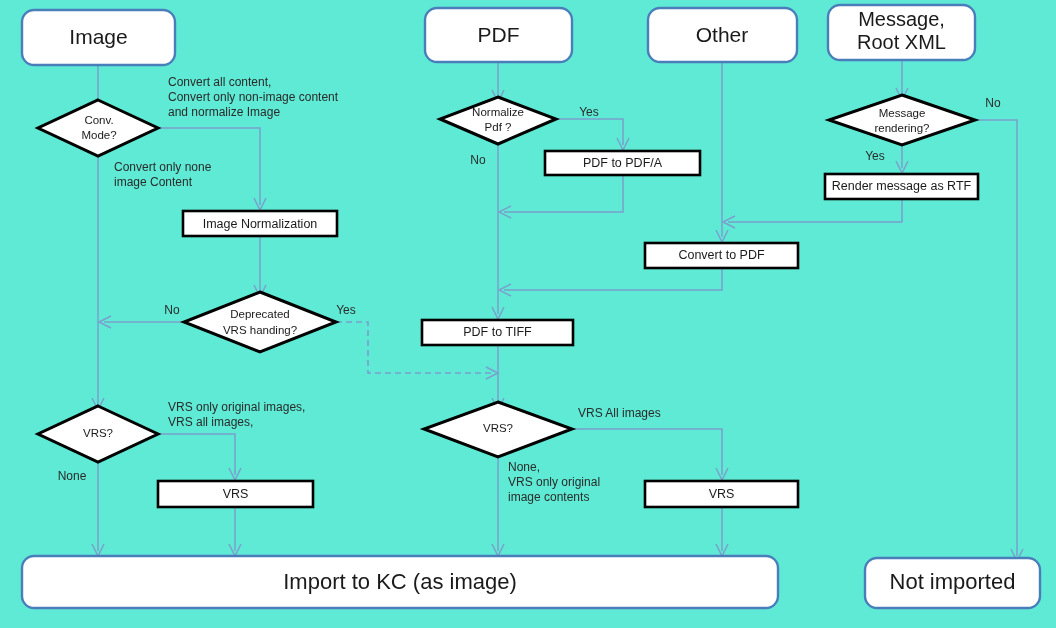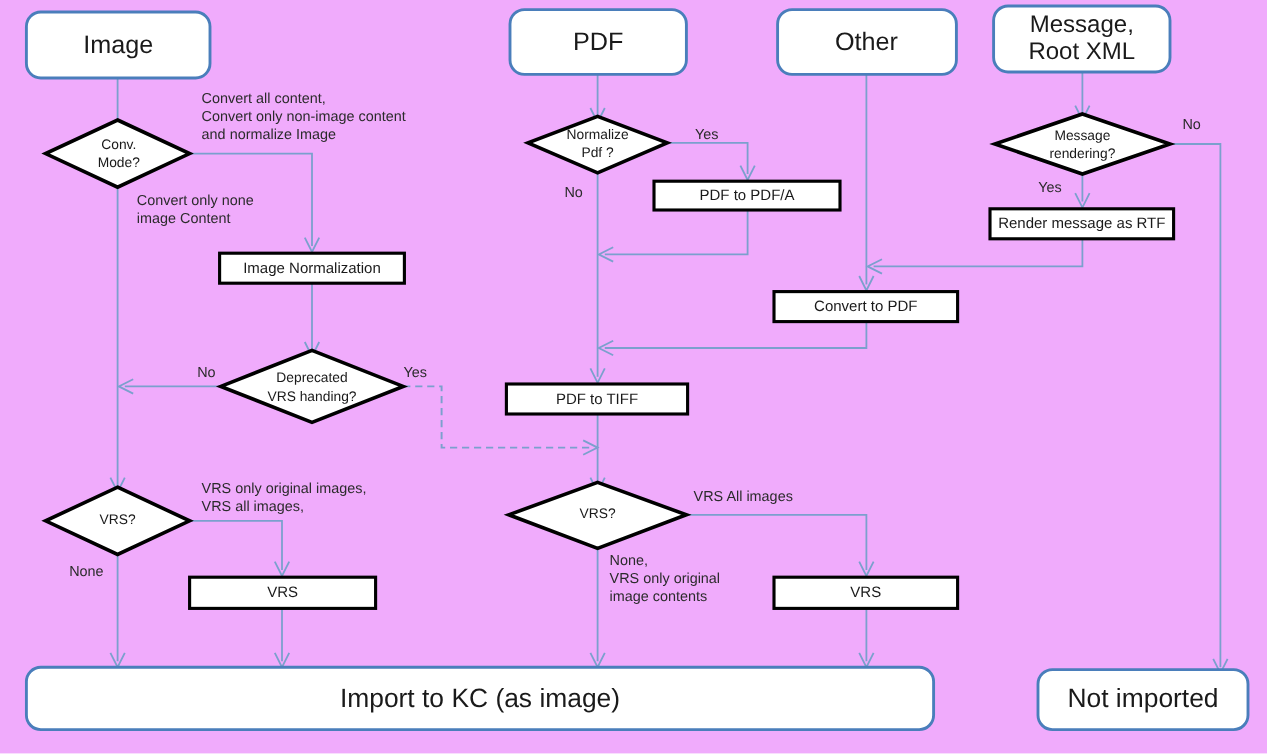--- a/index.html
+++ b/index.html
@@ -7,21 +7,21 @@
     padding: 0;
     background: #ffffff;
   }
   body {
     font-family: "Liberation Sans", sans-serif;
   }
   #canvas {
     position: relative;
     width: 1056px;
     height: 628px;
-    background: #f0abfc;
+    background: #5eead4;
     overflow: hidden;
   }
   svg.flow {
     position: absolute;
     left: 0;
     top: 0;
     width: 1056px;
     height: 628px;
   }
   

